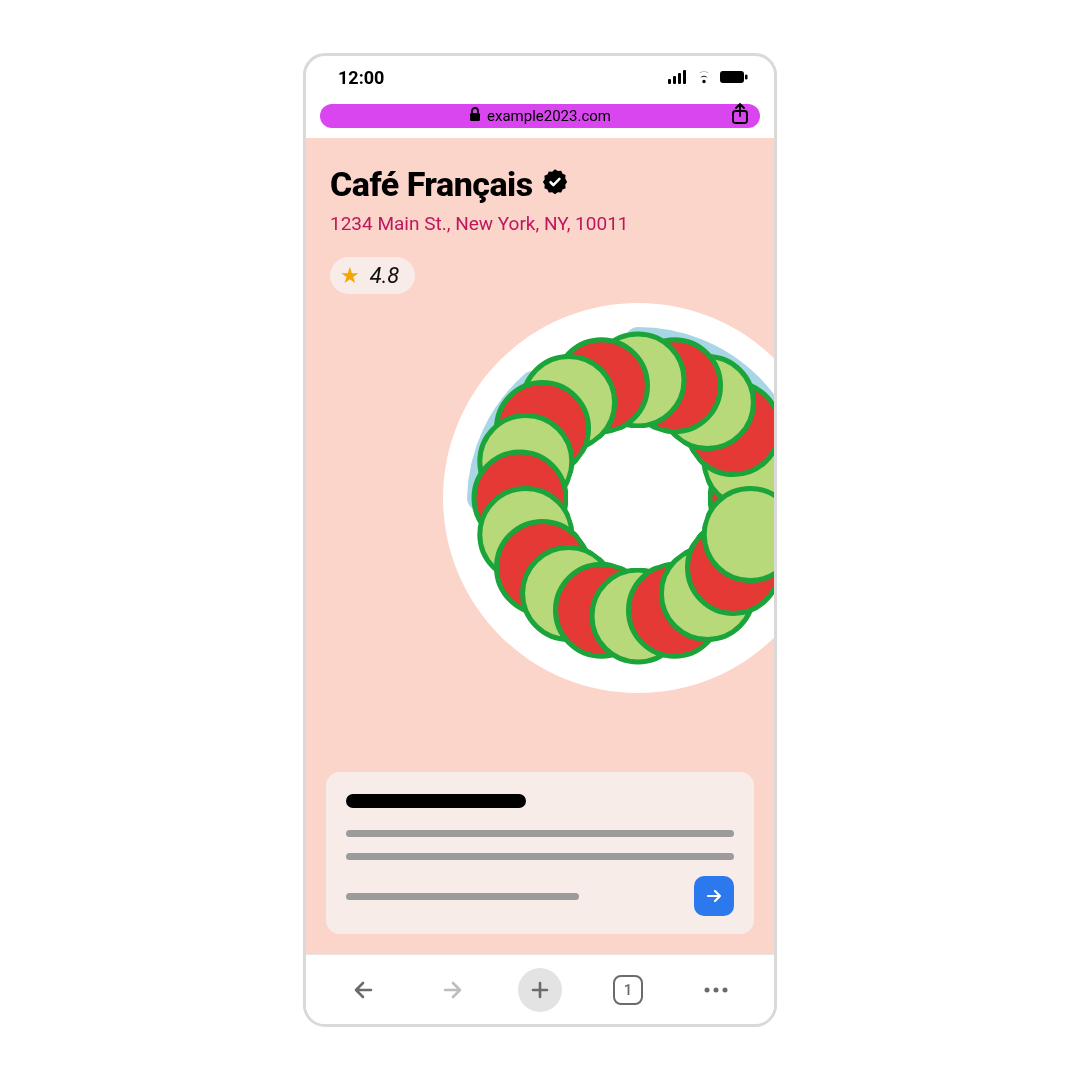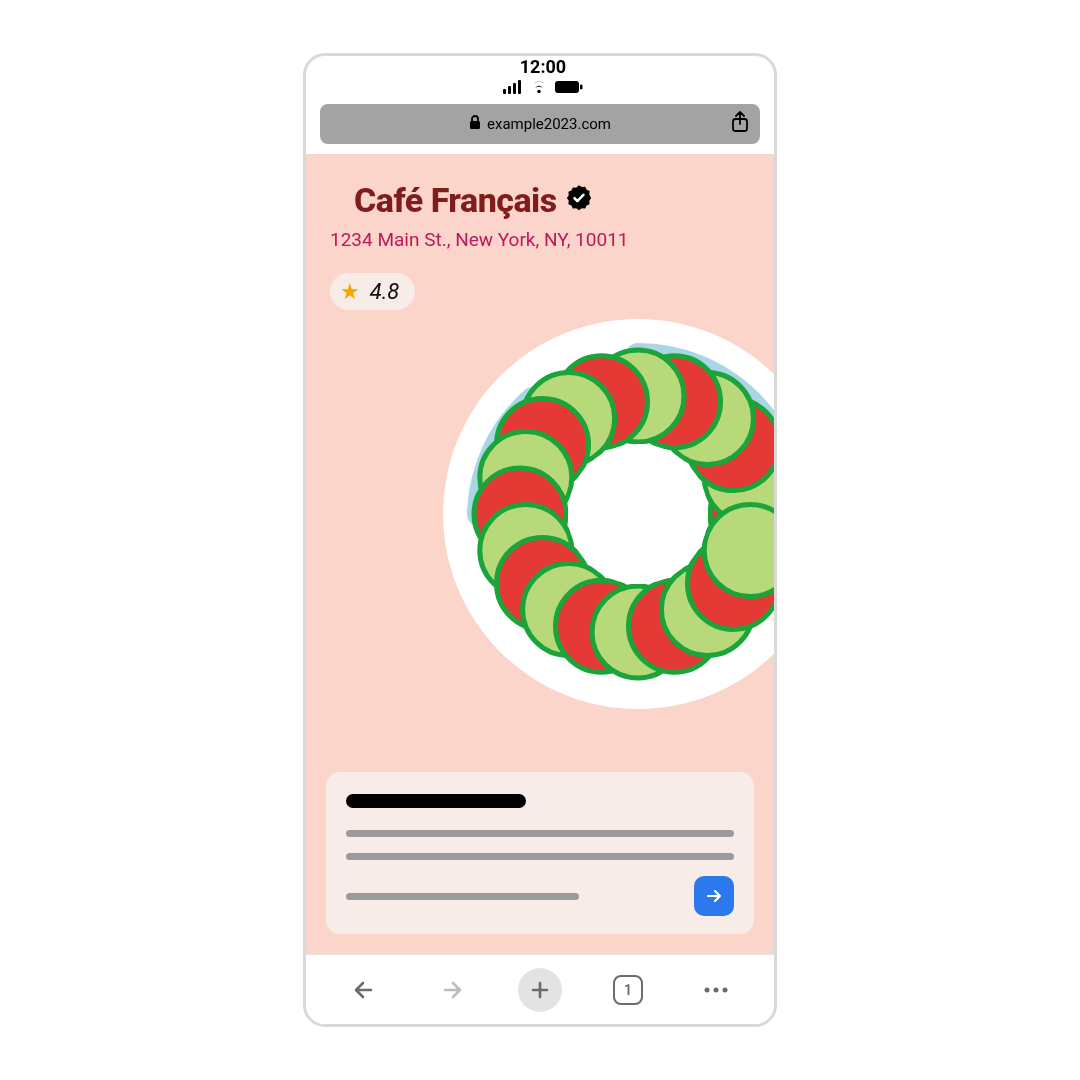--- a/index.html
+++ b/index.html
@@ -18,29 +18,28 @@
     display: flex; flex-direction: column;
     position: relative;
   }
   
   .status-bar {
     height: 42px;
     display: flex; align-items: center; justify-content: space-between;
     padding: 0 26px 0 32px;
     font-weight: 700; font-size: 18px;
     color: #000;
-    flex-direction: column;
   }
   .status-right { display: flex; align-items: center; gap: 6px; }
   
   .addr-wrap { padding: 6px 14px 10px; }
   .addr-bar {
-    height: 40px;
-    background: #a3a3a3;
-    border-radius: 8px;
+    height: 24px;
+    background: #d946ef;
+    border-radius: 16px;
     display: flex; align-items: center;
     position: relative;
   }
   .addr-center {
     position:absolute; left:0; right:0; text-align:center;
     display:flex; align-items:center; justify-content:center; gap:6px;
     font-size: 15px; color:#000;
   }
   .share-btn {
     position:absolute; right:10px; top:50%; transform:translateY(-50%);
@@ -48,21 +47,21 @@
   
   .content {
     flex:1;
     background: #fbd4ca;
     position:relative;
     overflow:hidden;
   }
   .header-block { padding: 26px 24px 0 24px; }
   .title-row { display:flex; align-items:center; gap:8px; }
   .title {
-    font-size: 34px; font-weight: 800; color:#7f1d1d; letter-spacing:-0.5px;margin-left:24px;
+    font-size: 34px; font-weight: 800; color:#000000; letter-spacing:-0.5px;
   }
   .address {
     margin-top: 8px;
     font-size: 19px;
     color:#be185d;
   }
   .rating-pill {
     margin-top: 22px; margin-left:24px;
     display:inline-flex; align-items:center;
     background:#f8ece8;

